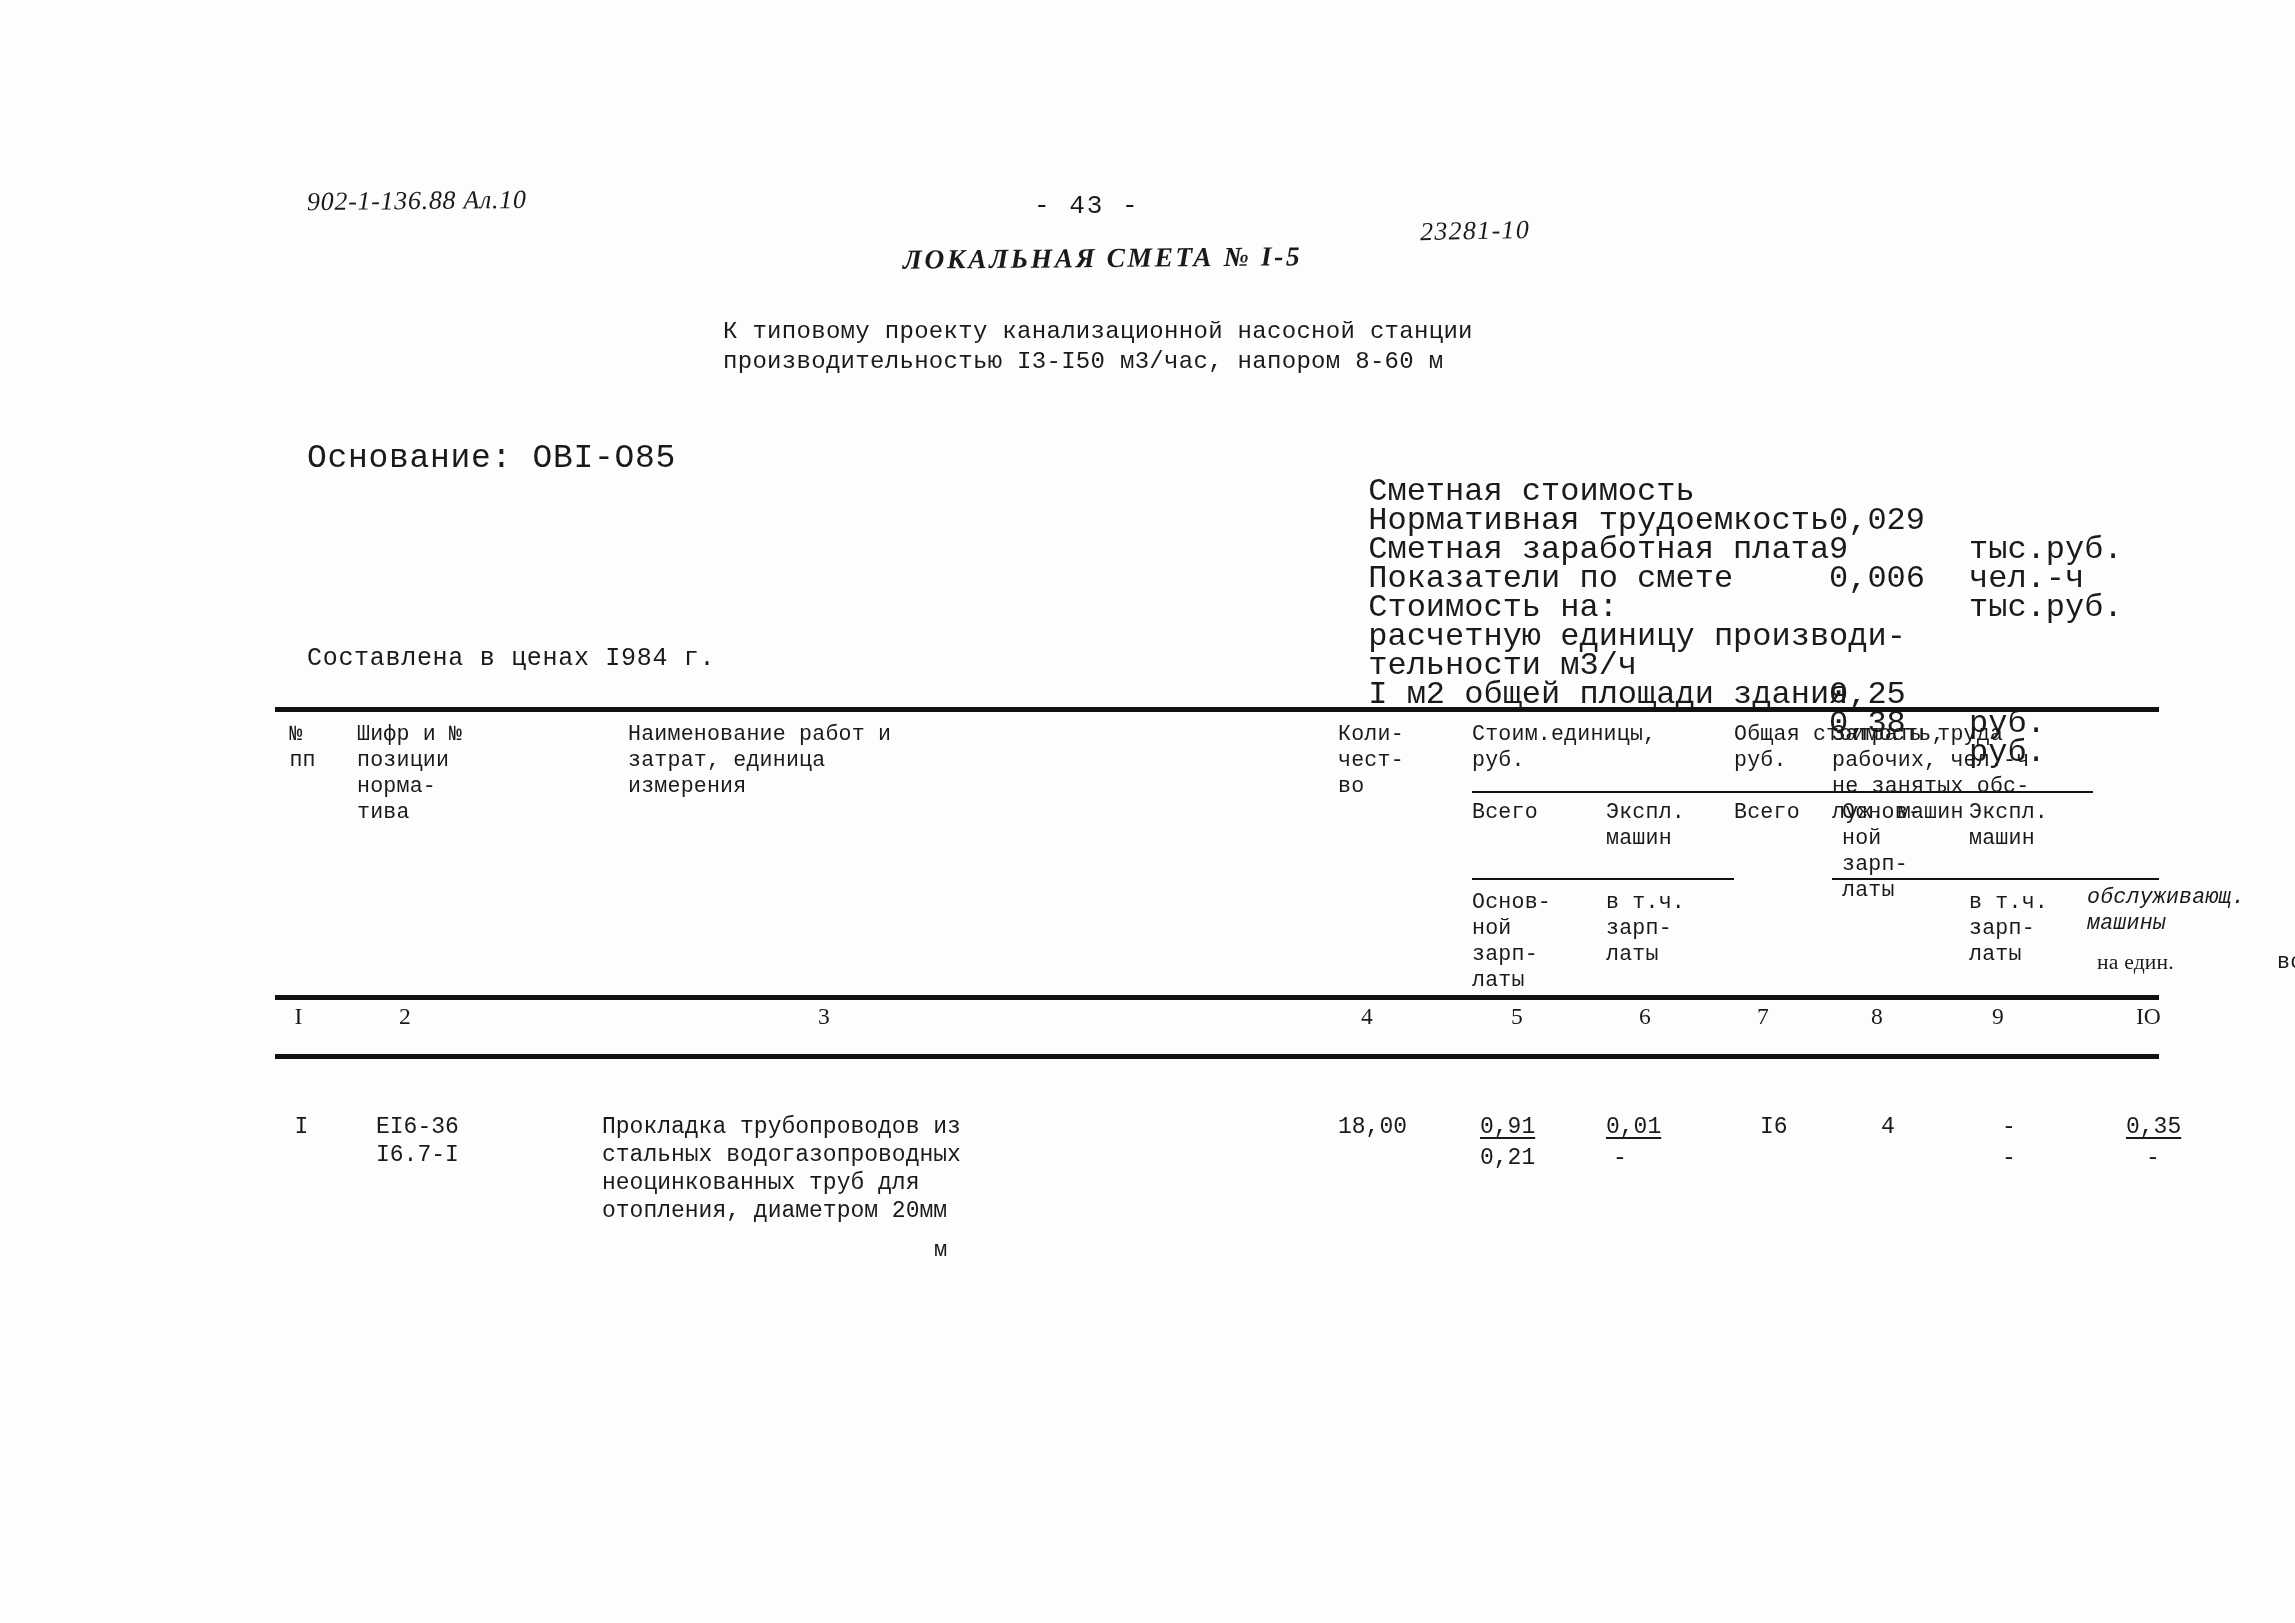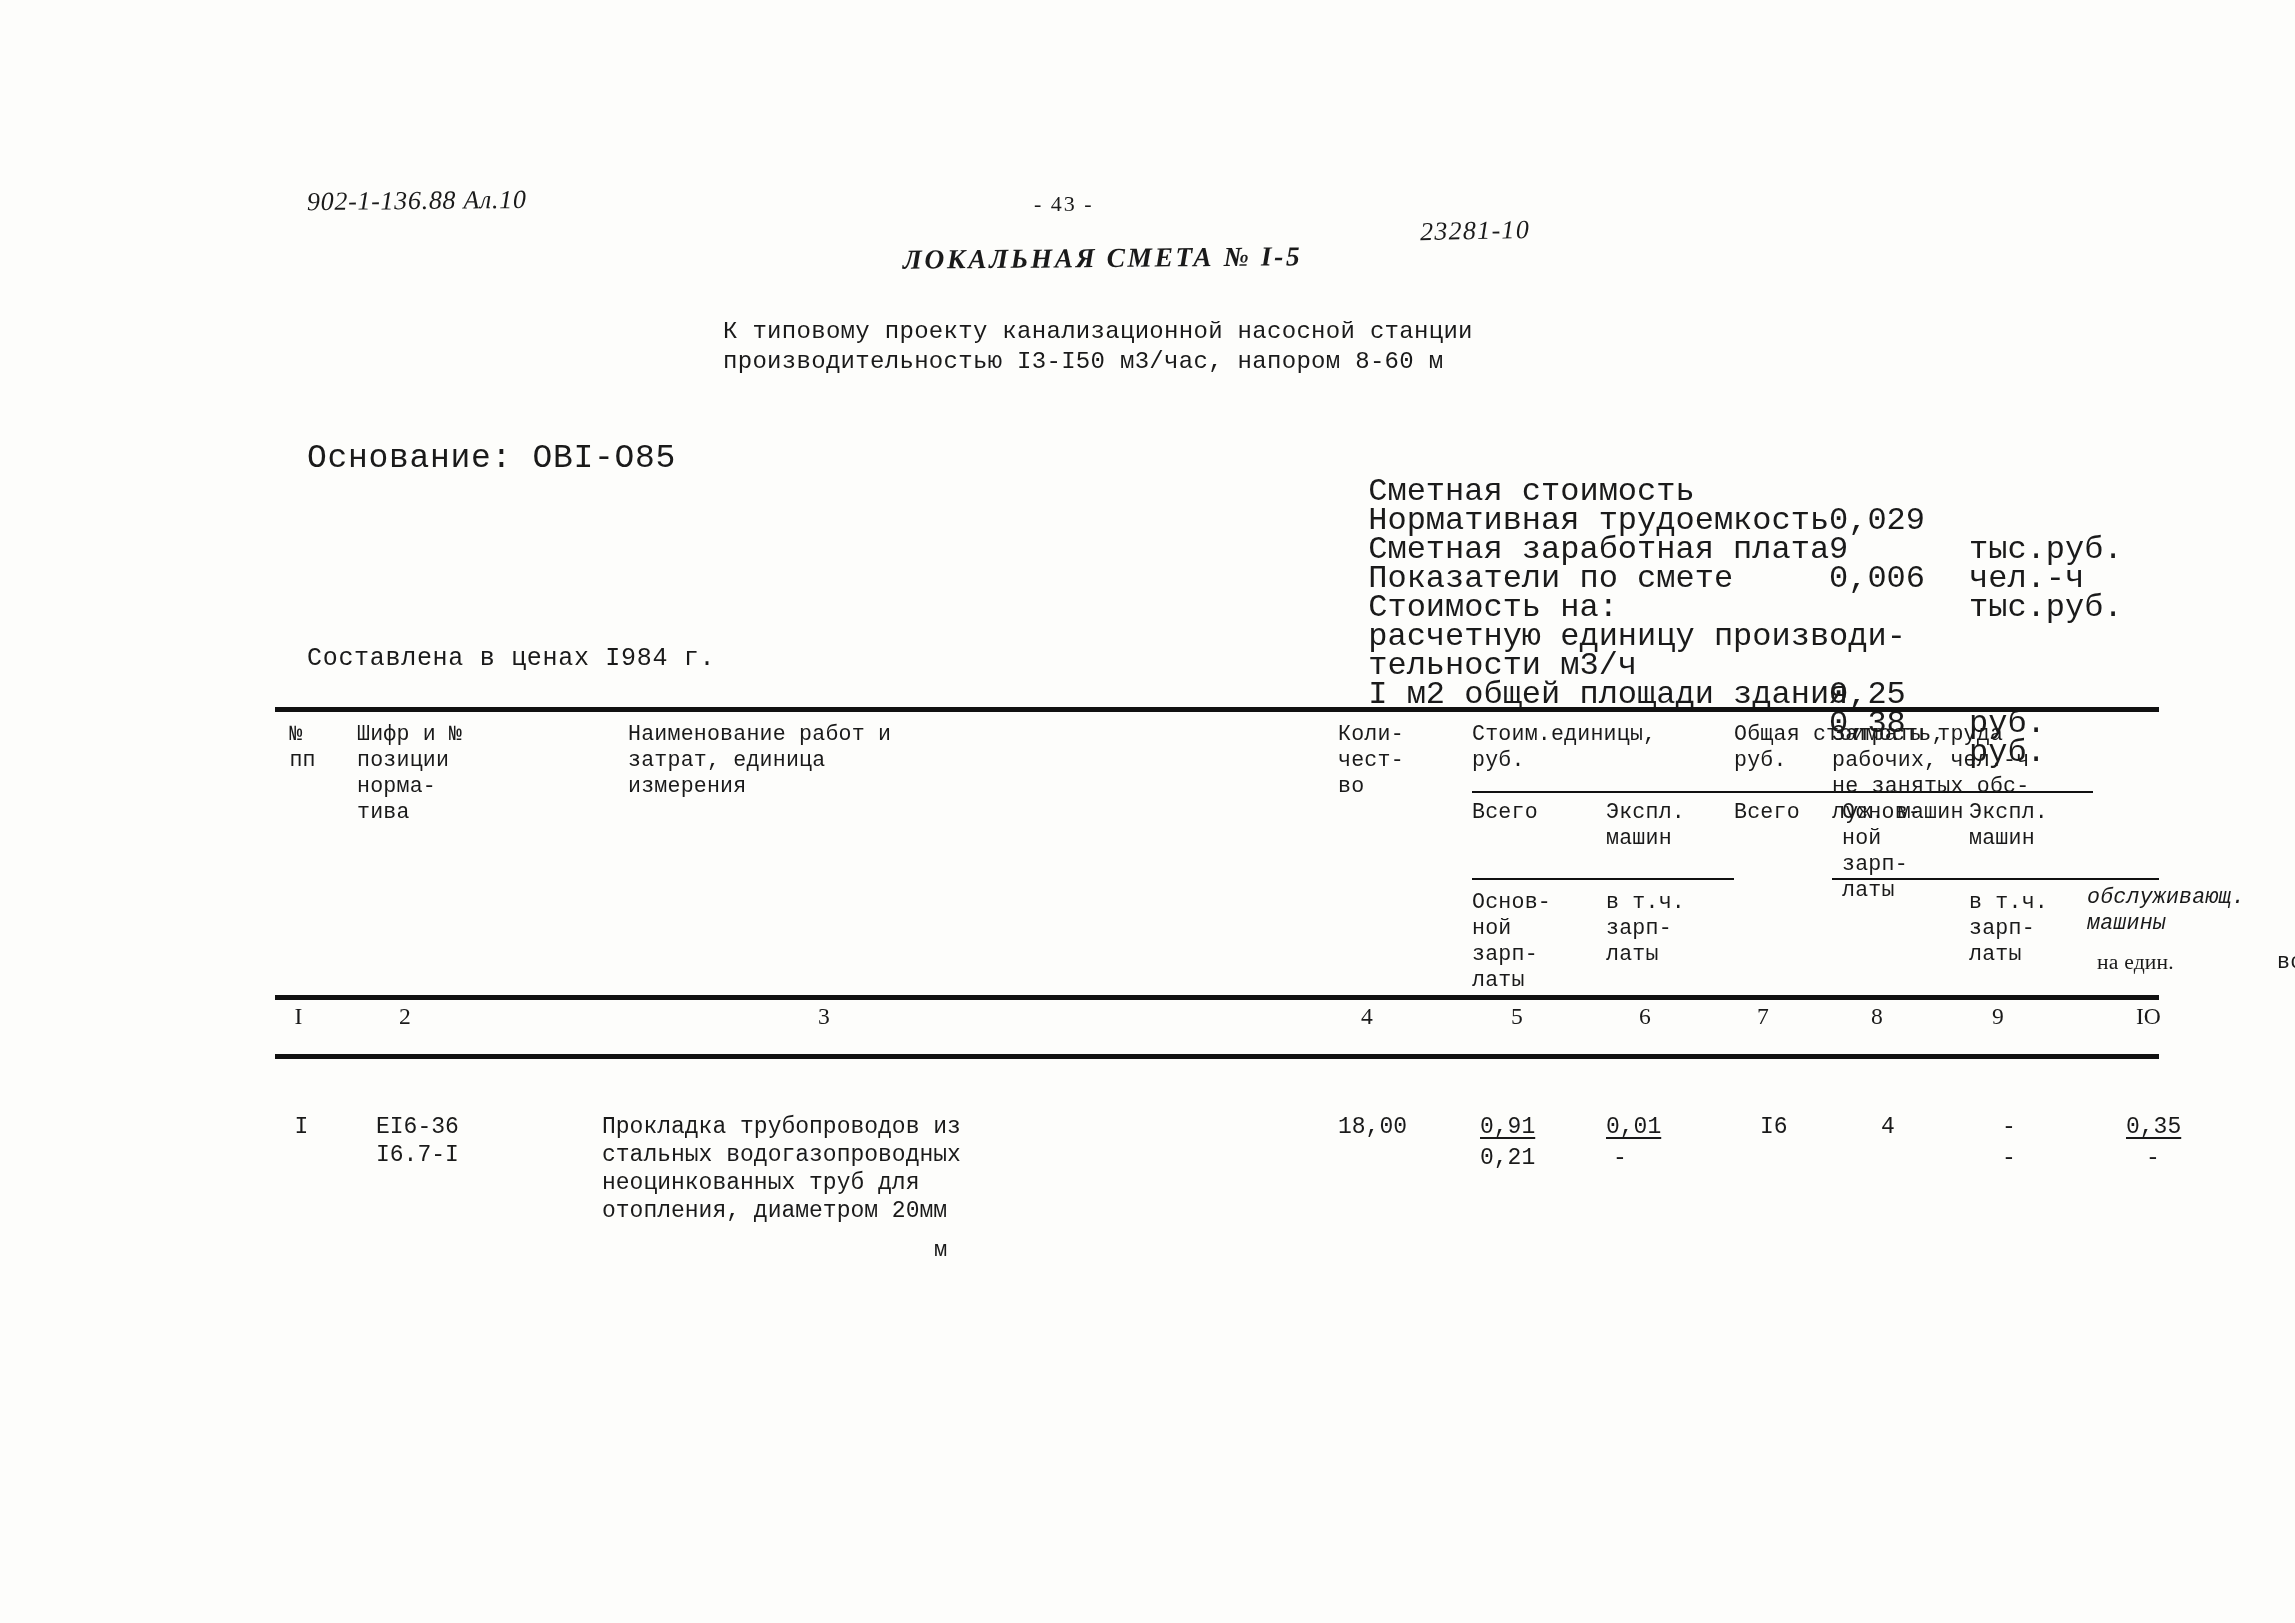--- a/index.html
+++ b/index.html
@@ -28,22 +28,22 @@
     left: 307px; top: 186px;
     font-size: 26px;
     letter-spacing: 0.7px;
     font-family: "Liberation Serif", serif;
     font-style: italic;
     transform: rotate(-0.6deg);
   }
   .hdr-page {
     position: absolute;
     left: 1034px; top: 191px;
-    font-size: 22px;
-    font-family: Liberation Serif, serif;
+    font-size: 26px;
+    font-family: Liberation Mono, monospace;
     letter-spacing: 2px;
   }
   .hdr-stamp {
     position: absolute;
     left: 1420px; top: 216px;
     font-size: 26px;
     font-family: "Liberation Serif", serif;
     font-style: italic;
     letter-spacing: 1.3px;
     transform: rotate(-1.2deg);

